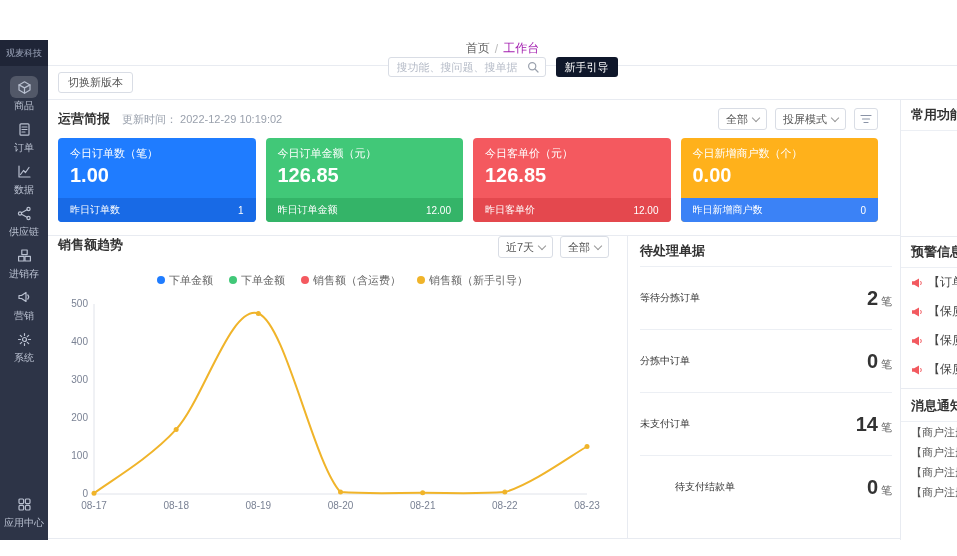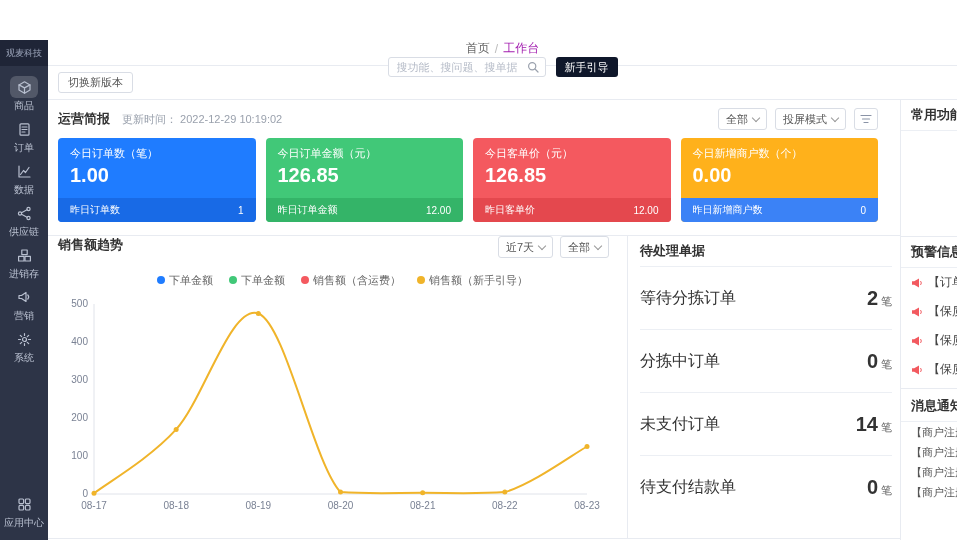--- a/index.html
+++ b/index.html
@@ -69,22 +69,22 @@
   .trend-head .head-controls{gap:7px;}
   .legend{display:flex;justify-content:center;gap:16px;font-size:11px;color:#666;height:20px;align-items:center;}
   .legend-item{display:flex;align-items:center;gap:4px;cursor:pointer;}
   .dot{width:8px;height:8px;border-radius:50%;display:inline-block;}
 
   .pending-panel{flex:1;padding:0 8px 0 12px;box-sizing:border-box;}
   .p-head{height:30px;display:flex;align-items:center;border-bottom:1px solid #eceff4;
           font-size:13px;font-weight:bold;}
   .p-row{height:62px;display:flex;align-items:center;justify-content:space-between;
          border-bottom:1px solid #eceff4;cursor:pointer;}
-  .p-row:last-child{border-bottom:0;}
-  .p-label{font-size:16px;color:#333;}
+  .p-row:last-child{border-bottom:0;margin-left:35px;}
+  .p-label{font-size:10px;color:#333;}
   .p-val b{font-size:20px;font-weight:600;color:#333;font-style:normal;}
   .p-val i{font-size:11px;color:#666;font-style:normal;margin-left:3px;}
 
   
   .rightcol{position:absolute;left:900px;top:60px;width:260px;height:440px;border-left:1px solid #e8ebf1;
             box-sizing:border-box;}
   .r-section{box-sizing:border-box;}
   .r-title{height:30px;display:flex;align-items:center;padding-left:10px;font-size:13px;font-weight:bold;
            border-bottom:1px solid #eceff4;}
   .r-common-body{height:105px;border-bottom:1px solid #e8ebf1;}

